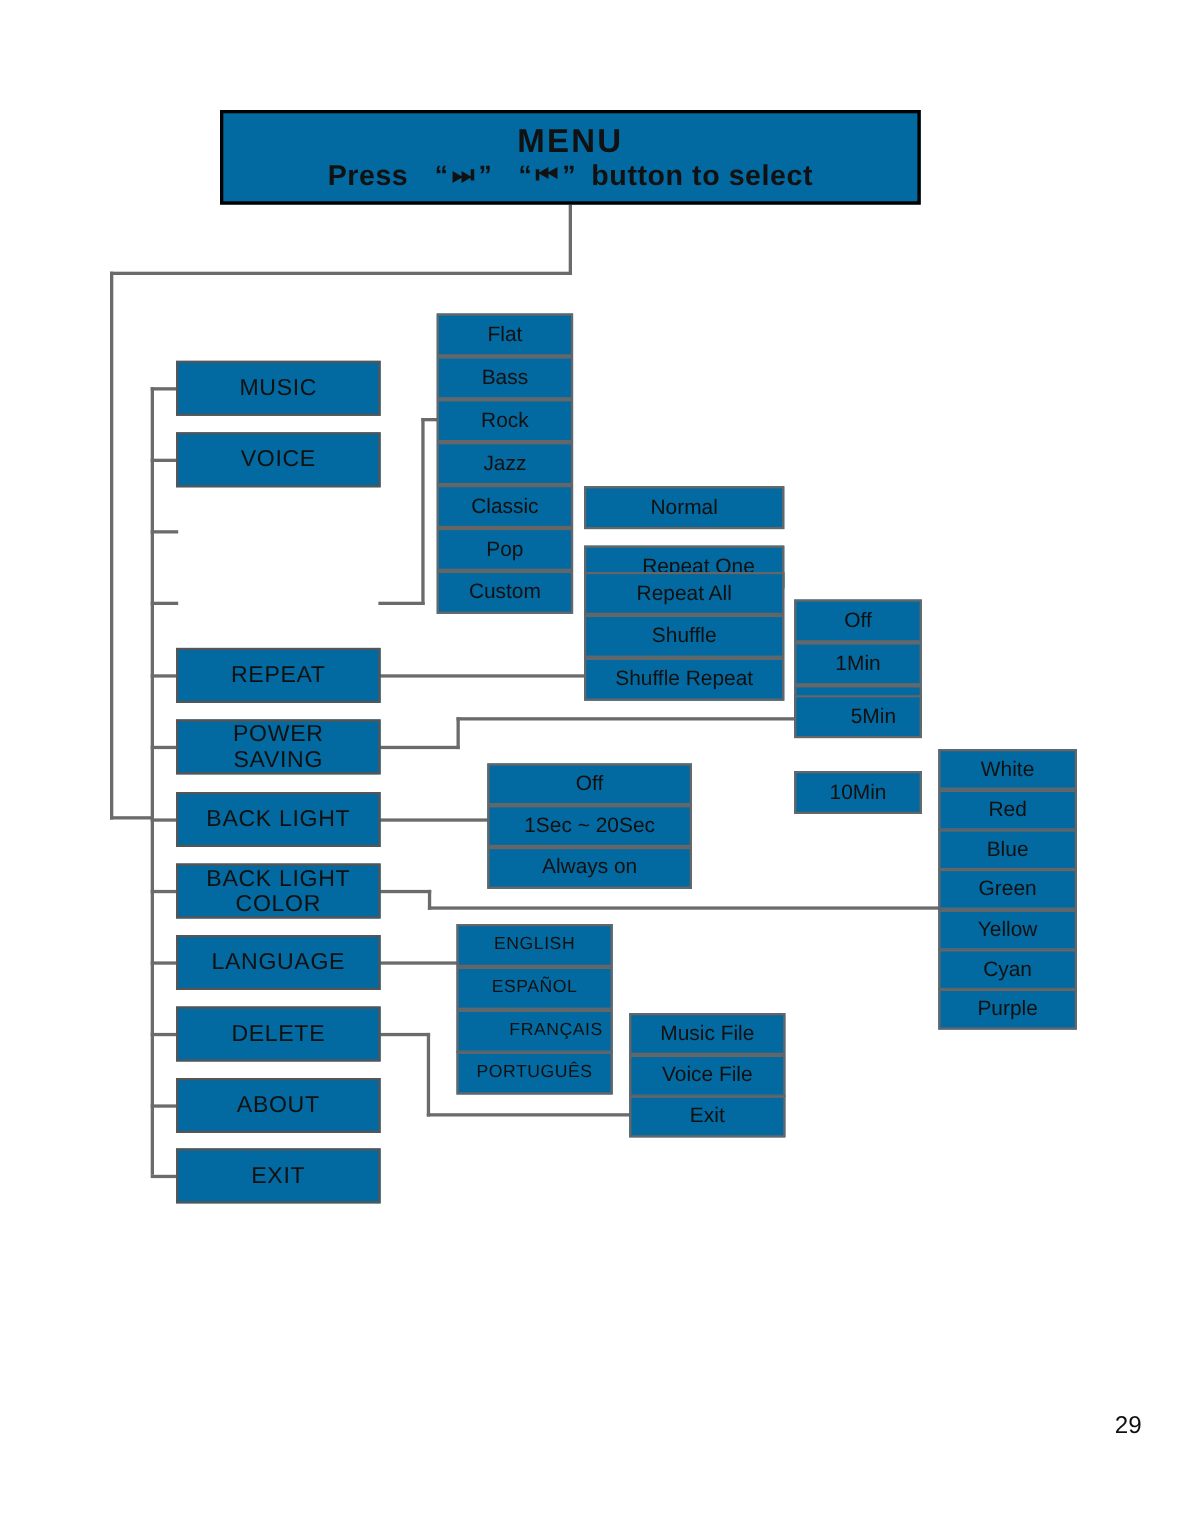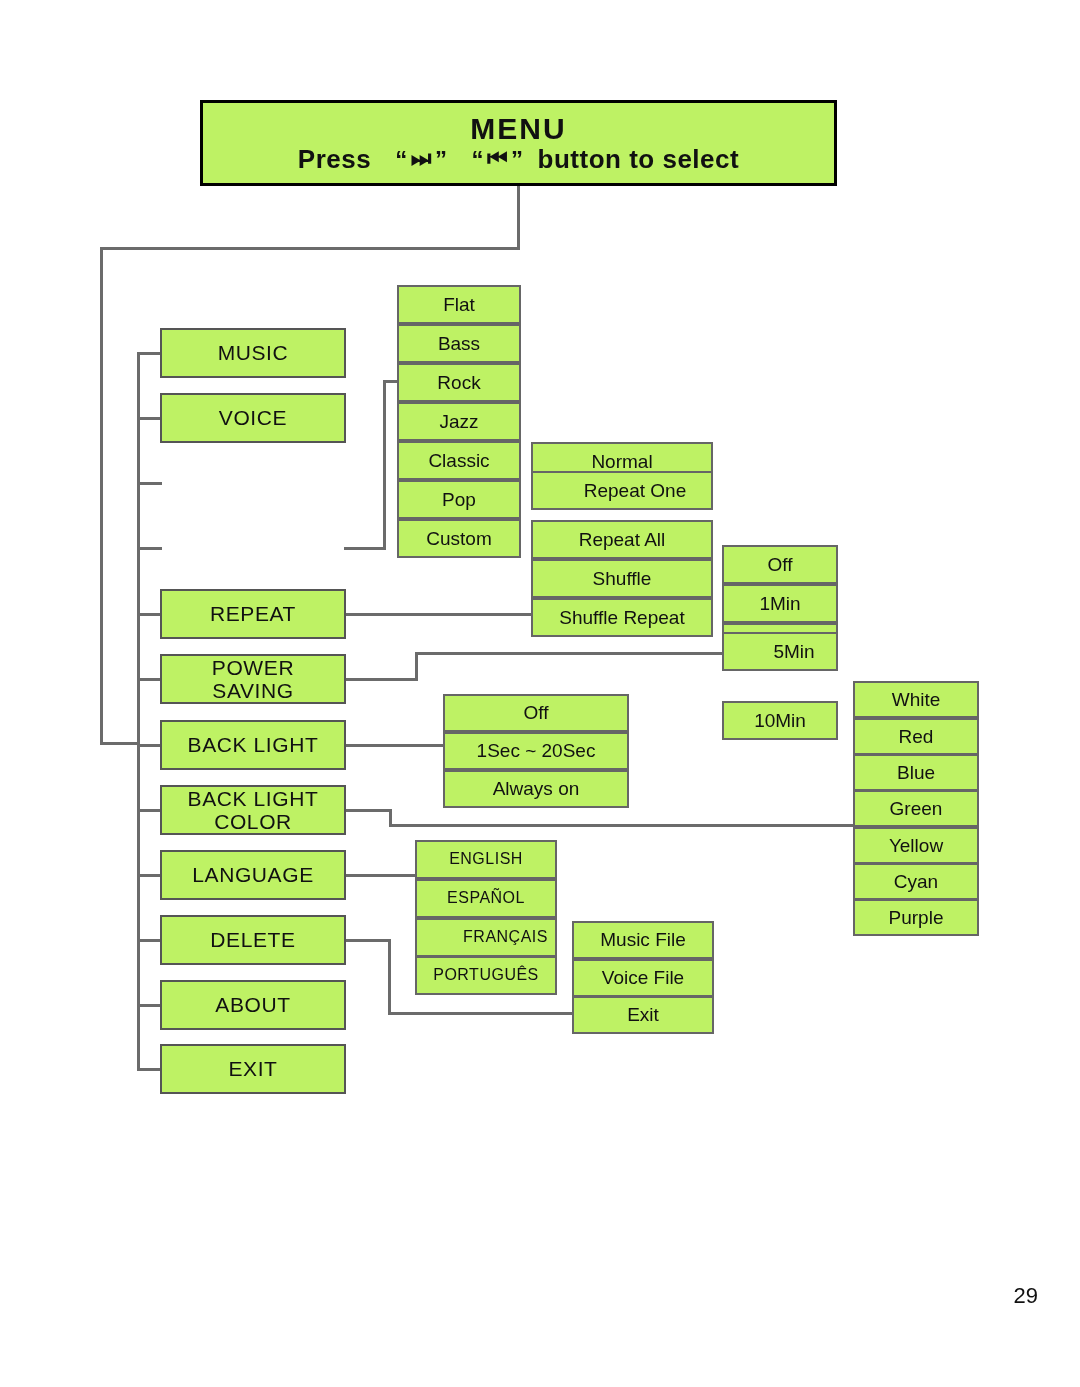--- a/index.html
+++ b/index.html
@@ -21,21 +21,21 @@
     left: 0; top: 0;
     width: 1080px;
     height: 1387px;
   }
 
   
   .box {
     position: absolute;
     box-sizing: border-box;
     border: 2px solid #555555;
-    background: #bef264;
+    background: #0369a1;
     display: flex;
     align-items: center;
     justify-content: center;
     text-align: center;
     line-height: 1.05;
     color: #111111;
     z-index: 3;
   }
 
   
@@ -242,21 +242,21 @@
   <div class="box opt eq-cell" style="top:480px;">
     <span>Pop</span>
   </div>
   <div class="box opt eq-cell" style="top:519px;">
     <span>Custom</span>
   </div>
 
   <div class="box opt rp-cell" style="top:442px;">
     <span>Normal</span>
   </div>
-  <div class="box opt rp-cell" style="top:471px;padding-left:26px;">
+  <div class="box opt rp-cell" style="top:496px;padding-left:26px;">
     <span>Repeat One</span>
   </div>
   <div class="box opt rp-cell" style="top:520px;">
     <span>Repeat All</span>
   </div>
   <div class="box opt rp-cell" style="top:559px;">
     <span>Shuffle</span>
   </div>
   <div class="box opt rp-cell" style="top:598px;">
     <span>Shuffle Repeat</span>

